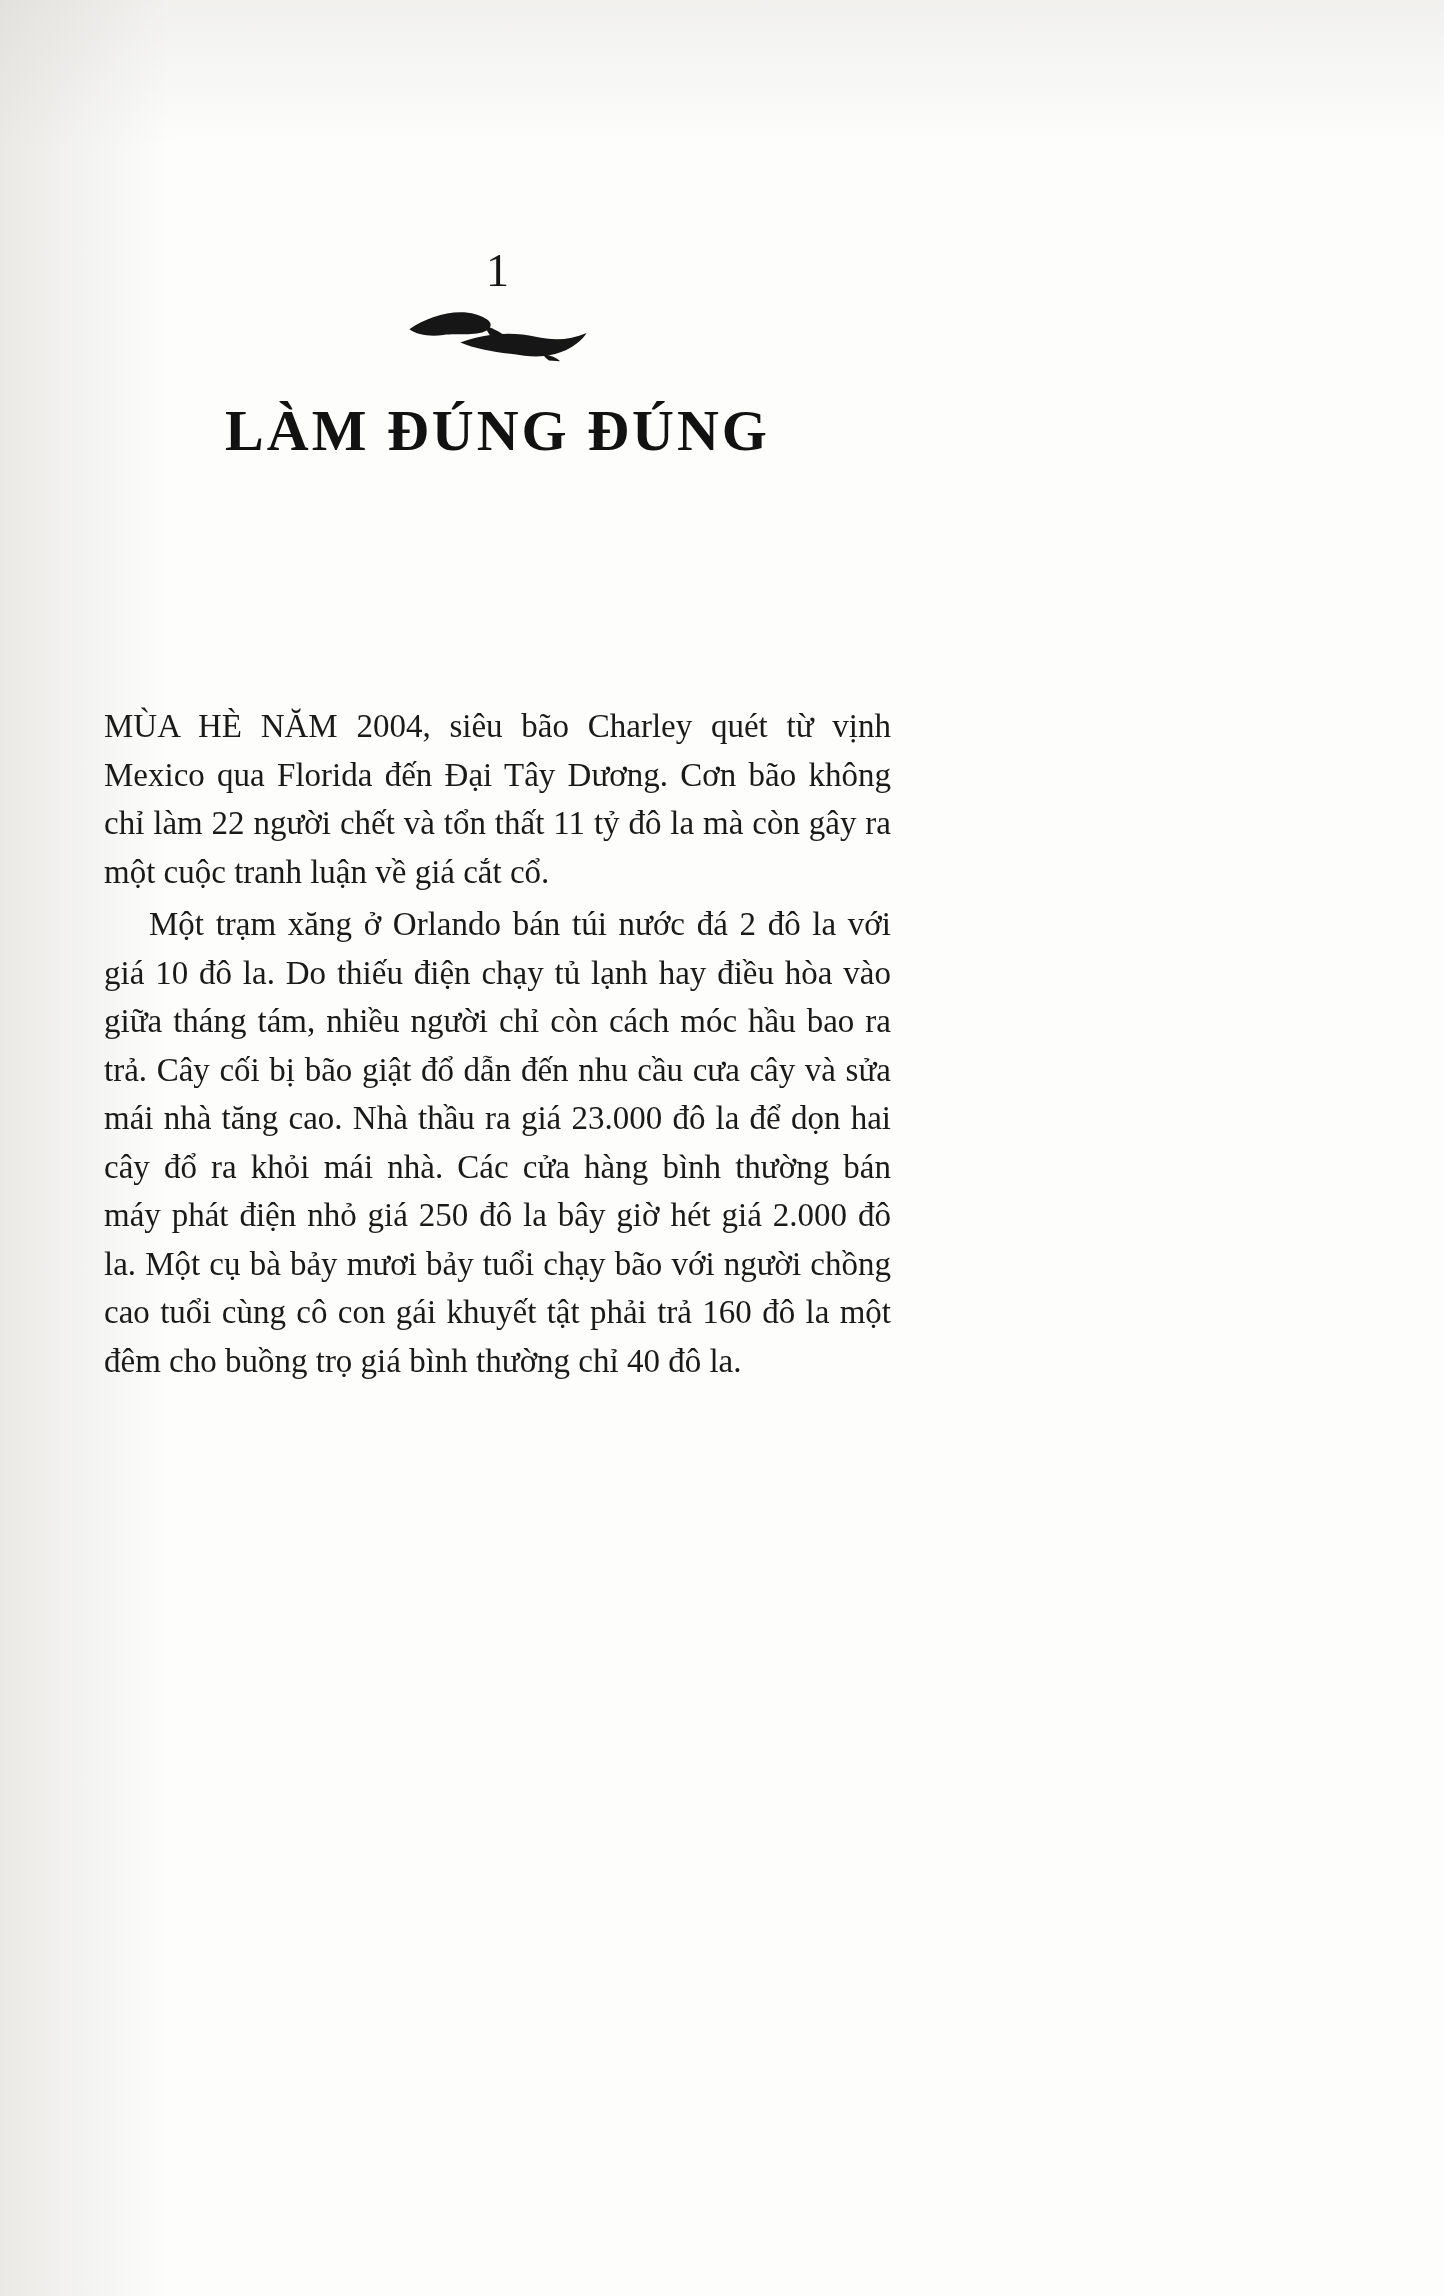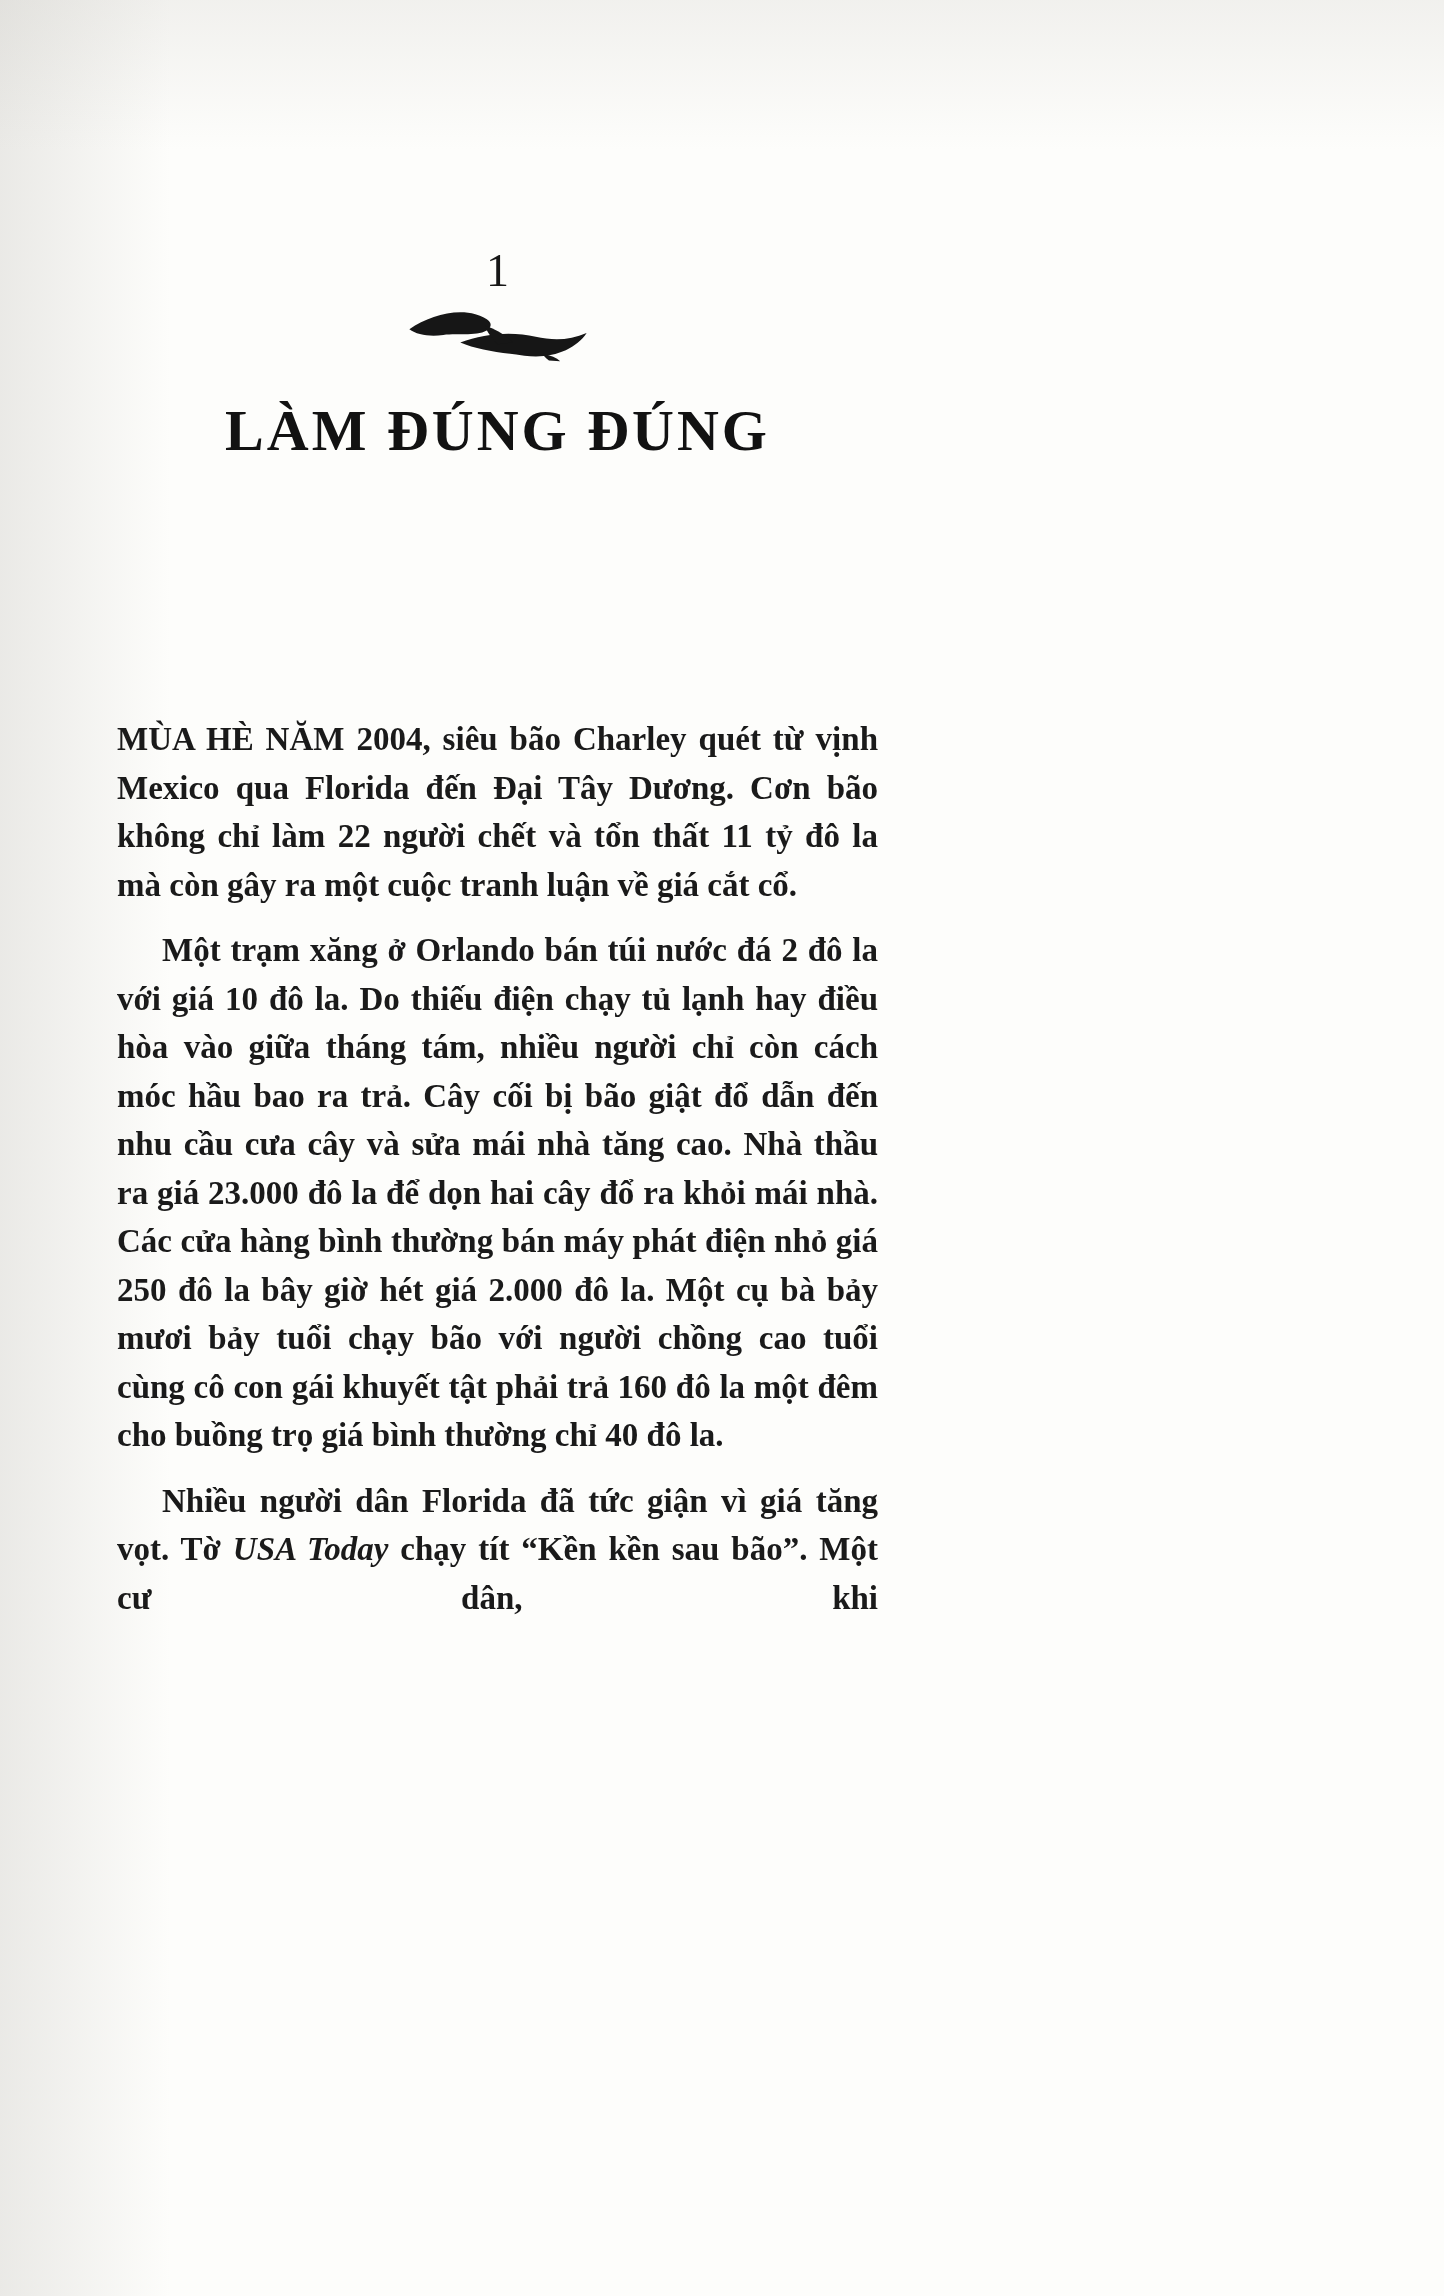--- a/index.html
+++ b/index.html
@@ -55,22 +55,21 @@
     position: absolute;
     top: 698px;
     left: 100px;
     width: 795px;
     font-size: 33px;
     line-height: 48.5px;
     text-align: justify;
     color: #1a1a1a;
   }
   .para {
-    margin: 17px;
-    font-weight: bold;
+    margin: 4px;
   }
   .para.indent {
     text-indent: 45px;
   }
   .para.continues {
     text-align-last: justify;
   }
   .para em {
     font-style: italic;
   }
@@ -95,16 +94,15 @@
     </div>
 
     <h1 class="chapter-title">LÀM ĐÚNG ĐÚNG</h1>
   </header>
 
   <main class="body-text">
     <p class="para">MÙA HÈ NĂM 2004, siêu bão Charley quét từ vịnh Mexico qua Florida đến Đại Tây Dương. Cơn bão không chỉ làm 22 người chết và tổn thất 11 tỷ đô la mà còn gây ra một cuộc tranh luận về giá cắt cổ.</p>
 
     <p class="para indent">Một trạm xăng ở Orlando bán túi nước đá 2 đô la với giá 10 đô la. Do thiếu điện chạy tủ lạnh hay điều hòa vào giữa tháng tám, nhiều người chỉ còn cách móc hầu bao ra trả. Cây cối bị bão giật đổ dẫn đến nhu cầu cưa cây và sửa mái nhà tăng cao. Nhà thầu ra giá 23.000 đô la để dọn hai cây đổ ra khỏi mái nhà. Các cửa hàng bình thường bán máy phát điện nhỏ giá 250 đô la bây giờ hét giá 2.000 đô la. Một cụ bà bảy mươi bảy tuổi chạy bão với người chồng cao tuổi cùng cô con gái khuyết tật phải trả 160 đô la một đêm cho buồng trọ giá bình thường chỉ 40 đô la.</p>
 
-    <p class="para indent continues"><span>Nhiều người dân Florida đã tức giận vì giá tăng vọt. Tờ </span><em>USA Today</em><span> chạy tít “Kền kền sau bão”. Một cư dân, khi</span></p>
   </main>
 
 </div>
 
 </body></html>

